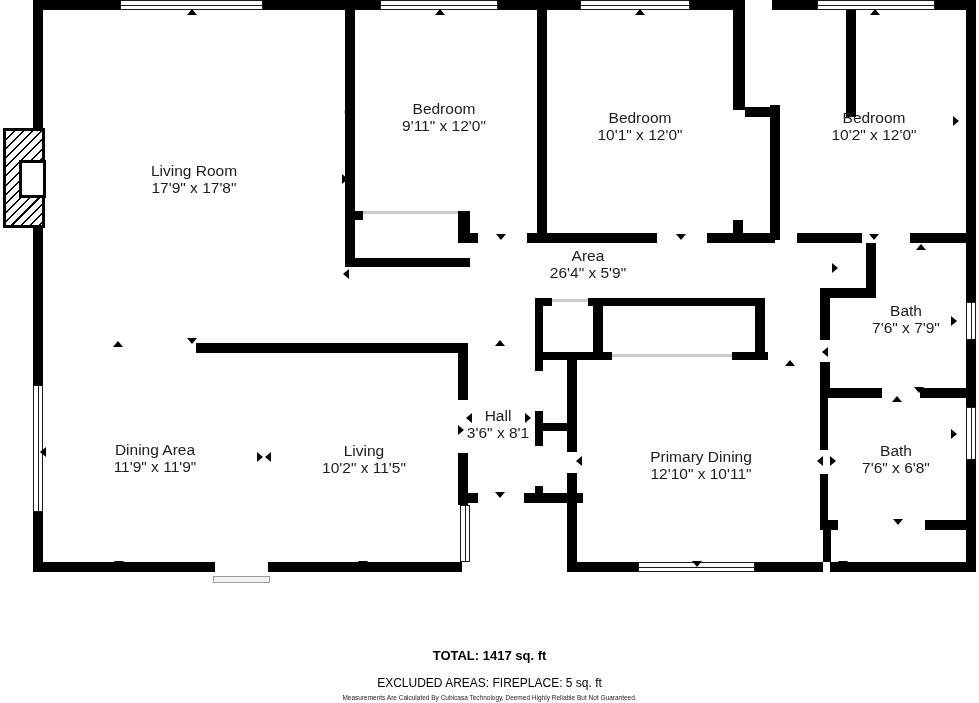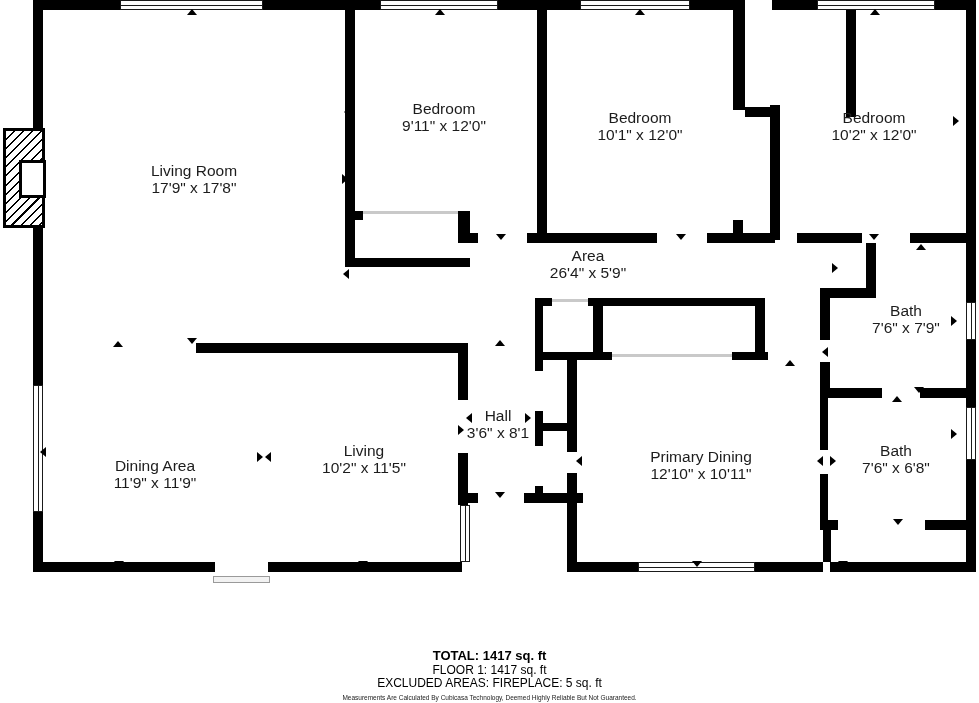--- a/index.html
+++ b/index.html
@@ -24,21 +24,20 @@
   .f-total{top:648px;font-size:13px;font-weight:bold;}
   .f-floor{top:663px;font-size:12px;}
   .f-excl{top:676px;font-size:12px;}
   .f-disc{top:694px;font-size:6.5px;color:#222;}
 </style>
 </head>
 <body>
 
 <div class="stage">
   <div class="footer-line f-total">TOTAL: 1417 sq. ft</div>
-  <div class="footer-line f-floor">FLOOR 1: 1417 sq. ft</div>
   <div class="footer-line f-excl">EXCLUDED AREAS: FIREPLACE: 5 sq. ft</div>
   <div class="footer-line f-disc">Measurements Are Calculated By Cubicasa Technology, Deemed Highly Reliable But Not Guaranteed.</div>
 <div class="wall" style="left: 33px; top: 0px; width: 87px; height: 10px;"></div>
     <div class="wall" style="left: 263px; top: 0px; width: 89px; height: 10px;"></div>
     <div class="wall" style="left: 352px; top: 0px; width: 28px; height: 10px;"></div>
     <div class="wall" style="left: 498px; top: 0px; width: 48px; height: 10px;"></div>
     <div class="wall" style="left: 546px; top: 0px; width: 34px; height: 10px;"></div>
     <div class="wall" style="left: 690px; top: 0px; width: 55px; height: 10px;"></div>
     <div class="wall" style="left: 772px; top: 0px; width: 45px; height: 10px;"></div>
     <div class="wall" style="left: 935px; top: 0px; width: 41px; height: 10px;"></div>
@@ -193,21 +192,21 @@
       <div>7'6" x 7'9"</div>
     </div>
     <div class="room-label" style="left: 896px; top: 459px;">
       <div>Bath</div>
       <div>7'6" x 6'8"</div>
     </div>
     <div class="room-label" style="left: 498px; top: 424px;">
       <div>Hall</div>
       <div>3'6" x 8'1</div>
     </div>
-    <div class="room-label" style="left: 155px; top: 474px;">
+    <div class="room-label" style="left: 155px; top: 458px;">
       <div>Dining Area</div>
       <div>11'9" x 11'9"</div>
     </div>
     <div class="room-label" style="left: 364px; top: 459px;">
       <div>Living</div>
       <div>10'2" x 11'5"</div>
     </div>
     <div class="room-label" style="left: 701px; top: 465px;">
       <div>Primary Dining</div>
       <div>12'10" x 10'11"</div>

